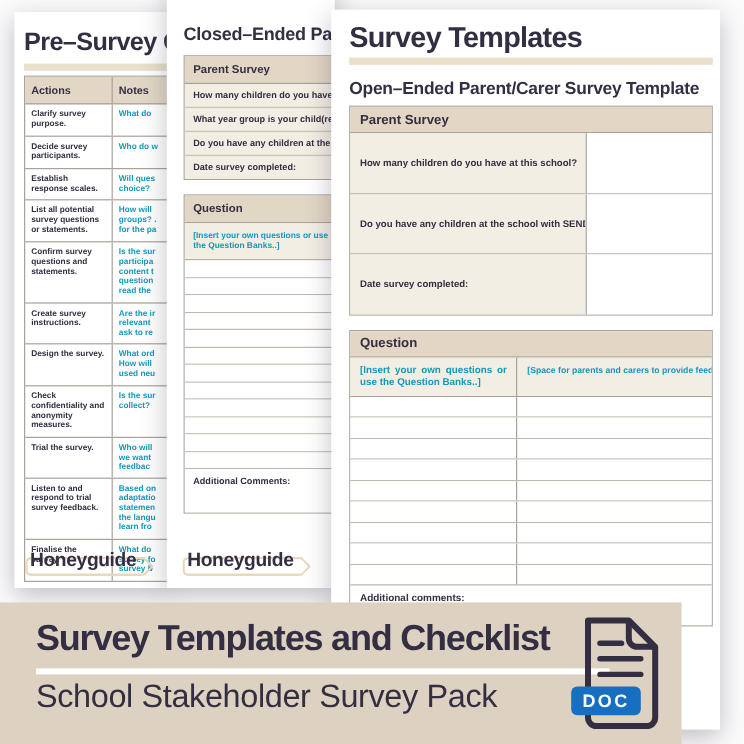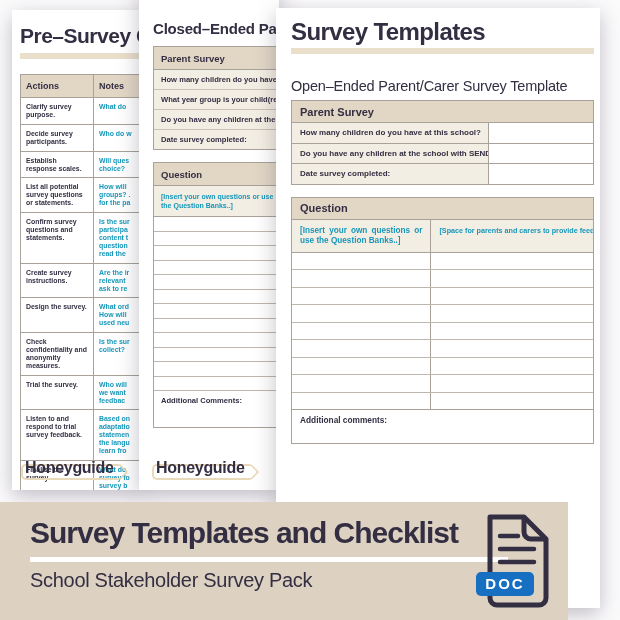--- a/index.html
+++ b/index.html
@@ -17,21 +17,21 @@
   html,body{width:620px;height:620px}
   body{font-family:"Liberation Sans","DejaVu Sans",sans-serif;background:#fff;overflow:hidden}
   .canvas{position:relative;width:620px;height:620px;background:#fcfbfc;overflow:hidden}
 
   .page{position:absolute;background:#fff;box-shadow:0 6px 20px rgba(52,45,70,.30)}
 
   
   .page-left{left:12px;top:10px;width:131px;height:480px;overflow:hidden;padding:14px 0 0 8px;z-index:1}
   .pl-title{font-size:21px;line-height:24px;font-weight:800;color:var(--navy);letter-spacing:-.5px;white-space:nowrap}
   .pl-bar{width:190px;height:6px;background:var(--bar);margin-top:5px}
-  .ltable{margin-top:15px;width:230px;border:1px solid var(--bgray)}
+  .ltable{margin-top:4px;width:230px;border:1px solid var(--bgray)}
   .lhead{display:flex;background:var(--beige);border-bottom:1px solid var(--bgray)}
   .lth{font-size:9px;font-weight:800;color:var(--navy);padding:6px 5px}
   .lth.c1{width:72px;flex:none}
   .lth.c2{flex:1;border-left:1px solid var(--bgray)}
   .lrow{display:flex;border-bottom:1px solid var(--bgray)}
   .lrow:last-child{border-bottom:none}
   .lcell{padding:5px 5px;font-size:6.9px;line-height:7.9px}
   .lcell.action{width:72px;flex:none;color:var(--navy);font-weight:700}
   .lcell.note{flex:1;color:var(--teal);font-weight:700;border-left:1px solid var(--bgray);white-space:pre-line}
 
@@ -44,26 +44,26 @@
   .pm-row:last-child{border-bottom:none}
   .pm-qtable{margin-top:12px}
   .pm-teal{background:var(--cream);color:var(--teal);font-size:7px;line-height:9px;font-weight:700;padding:6px 28px 6px 7px;border-bottom:1px solid var(--bgray)}
   .pm-empty{height:14.5px;background:#fff;border-bottom:1px solid var(--lgray)}
   .pm-add{font-size:7.6px;font-weight:700;color:var(--navy);padding:5px 7px 22px;background:#fff}
 
   
   .page-right{left:276px;top:8px;width:324px;height:600px;overflow:hidden;padding:12px 6px 0 15px;z-index:3}
   .pr-title{font-size:24px;line-height:24px;font-weight:800;color:var(--navy);letter-spacing:-.6px;white-space:nowrap}
   .pr-bar{height:6px;background:var(--bar);margin-top:4px}
-  .pr-sub{font-size:14.5px;line-height:16px;font-weight:400;color:var(--navy);letter-spacing:-.2px;white-space:nowrap;margin-top:24px}
+  .pr-sub{font-size:14.5px;line-height:16px;font-weight:700;color:var(--navy);letter-spacing:-.2px;white-space:nowrap;margin-top:12px}
   .pr-table{border:1px solid var(--bgray);margin-top:6px}
   .pr-ps-header{background:var(--beige);font-size:11px;font-weight:800;color:var(--navy);padding:4.5px 8px;border-bottom:1px solid var(--bgray)}
   .pr-ps-row{display:flex;border-bottom:1px solid var(--bgray)}
   .pr-ps-row:last-child{border-bottom:none}
-  .pr-ps-q{flex:0 0 65%;background:var(--cream);font-size:8px;line-height:9.5px;font-weight:700;color:var(--navy);padding:5px 8px;white-space:nowrap;overflow:hidden}
+  .pr-ps-q{flex:0 0 65%;background:var(--cream);font-size:8px;line-height:9.5px;font-weight:700;color:var(--navy);padding:20px 8px;white-space:nowrap;overflow:hidden}
   .pr-ps-a{flex:1;background:#fff;border-left:1px solid var(--bgray)}
   .qr-table{margin-top:12px}
   .qr-head{display:flex;background:var(--beige);border-bottom:1px solid var(--bgray)}
   .qr-hc{font-size:11px;font-weight:800;color:var(--navy);padding:4.5px 8px}
   .qr-hc.q{flex:0 0 46%}
   .qr-hc.r{flex:1;border-left:2px solid #fff}
   .qr-trow{display:flex;border-bottom:1px solid var(--bgray)}
   .qr-tq{flex:0 0 46%;background:var(--cream);color:var(--teal);font-size:8.2px;line-height:10px;font-weight:700;padding:6px 8px;text-align:justify}
   .qr-tr{flex:1;background:var(--cream);color:var(--teal);font-size:7.2px;line-height:10px;font-weight:700;padding:6px 8px;border-left:1px solid var(--bgray);white-space:nowrap;overflow:hidden}
   .qr-erow{display:flex;border-bottom:1px solid var(--lgray);height:17.5px;background:#fff}
@@ -78,21 +78,21 @@
   .hg-outline::after{content:"";position:absolute;right:-6px;top:50%;width:10px;height:10px;margin-top:-6.5px;border-top:2.5px solid #e9d9ba;border-right:2.5px solid #e9d9ba;border-radius:2px;transform:rotate(45deg)}
   .hg-text{position:relative}
   .hg.left-pos{left:10px;bottom:10px}
   .hg.mid-pos{left:14px;bottom:10px}
   .hg.right-pos{left:15px;bottom:16px}
 
   
   .banner{position:absolute;left:0;top:502px;width:568px;height:118px;background:var(--banner);z-index:5}
   .b-title{position:absolute;left:30px;top:12px;font-size:30px;line-height:38px;font-weight:800;color:var(--navy);letter-spacing:-1px;white-space:nowrap}
   .b-underline{position:absolute;left:30px;top:55px;width:478px;height:5px;background:#fff}
-  .b-sub{position:absolute;left:30px;top:63px;font-size:20px;line-height:30px;font-weight:400;color:var(--navy);letter-spacing:-.3px;white-space:nowrap}
+  .b-sub{position:absolute;left:30px;top:63px;font-size:27px;line-height:30px;font-weight:400;color:var(--navy);letter-spacing:-.3px;white-space:nowrap}
   .doc-icon{position:absolute;right:14px;top:10px}
 </style>
 </head>
 <body>
 
 <div class="canvas">
 
   <section class="page page-left">
     <h1 class="pl-title">Pre–Survey C</h1>
     <div class="pl-bar"></div>

